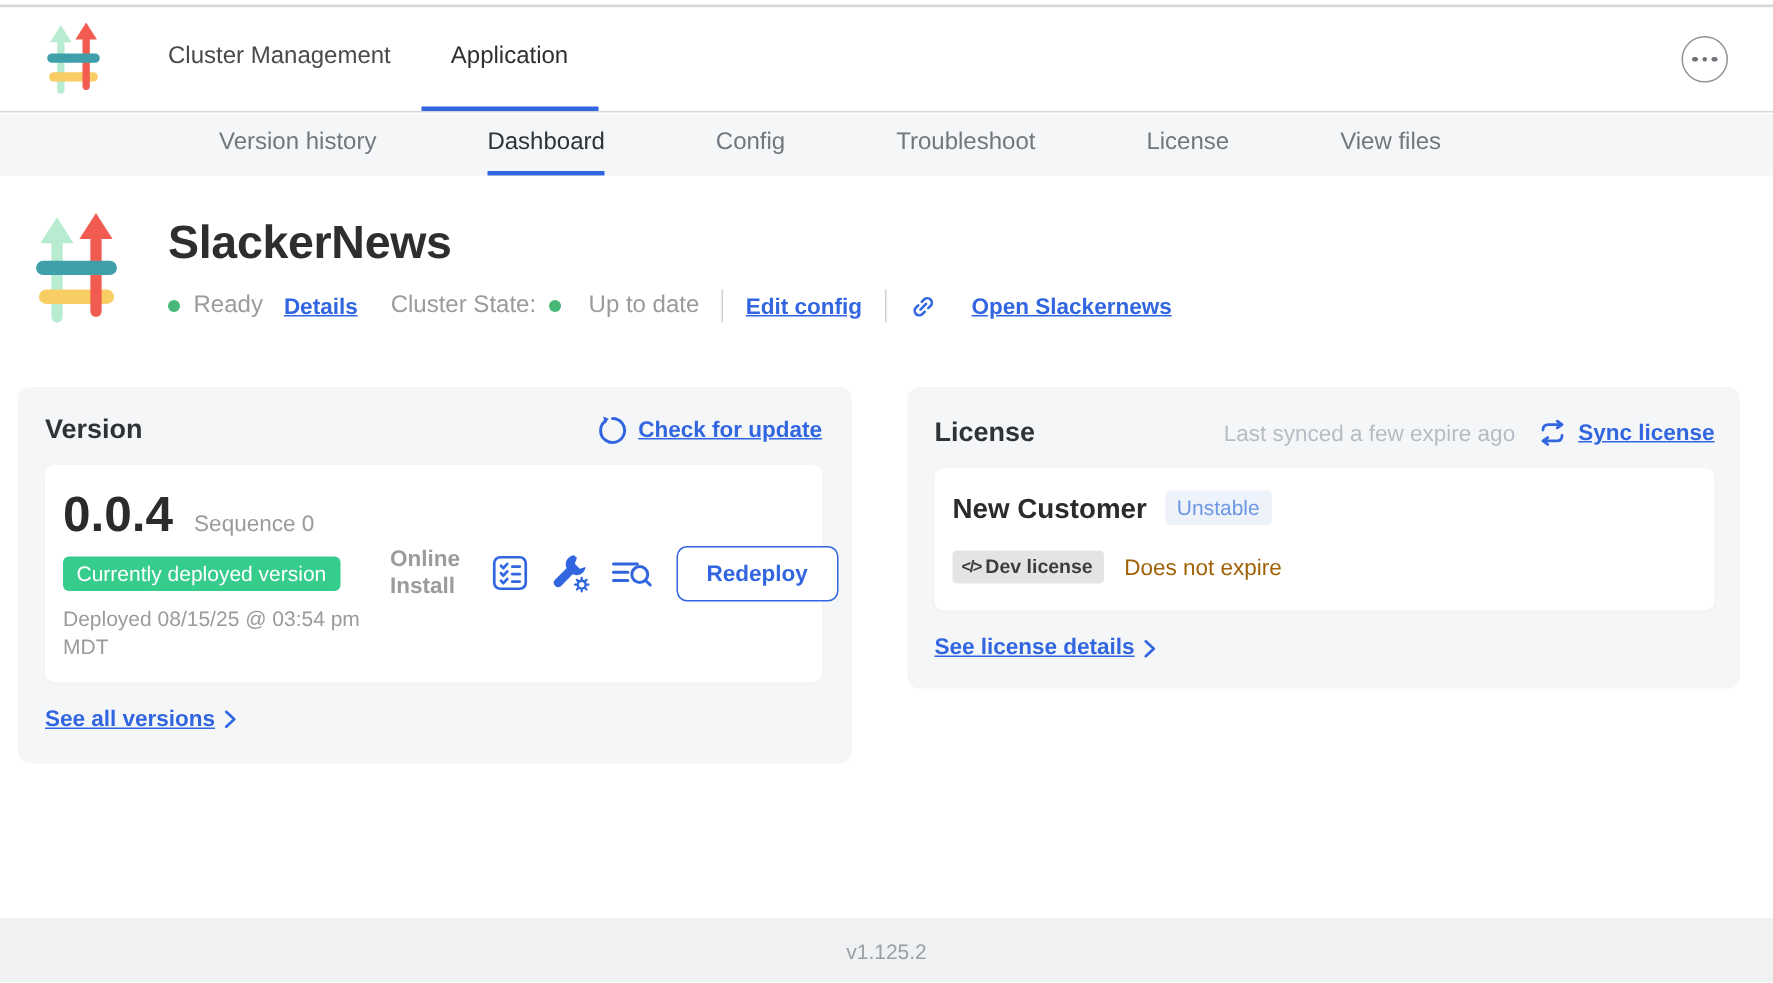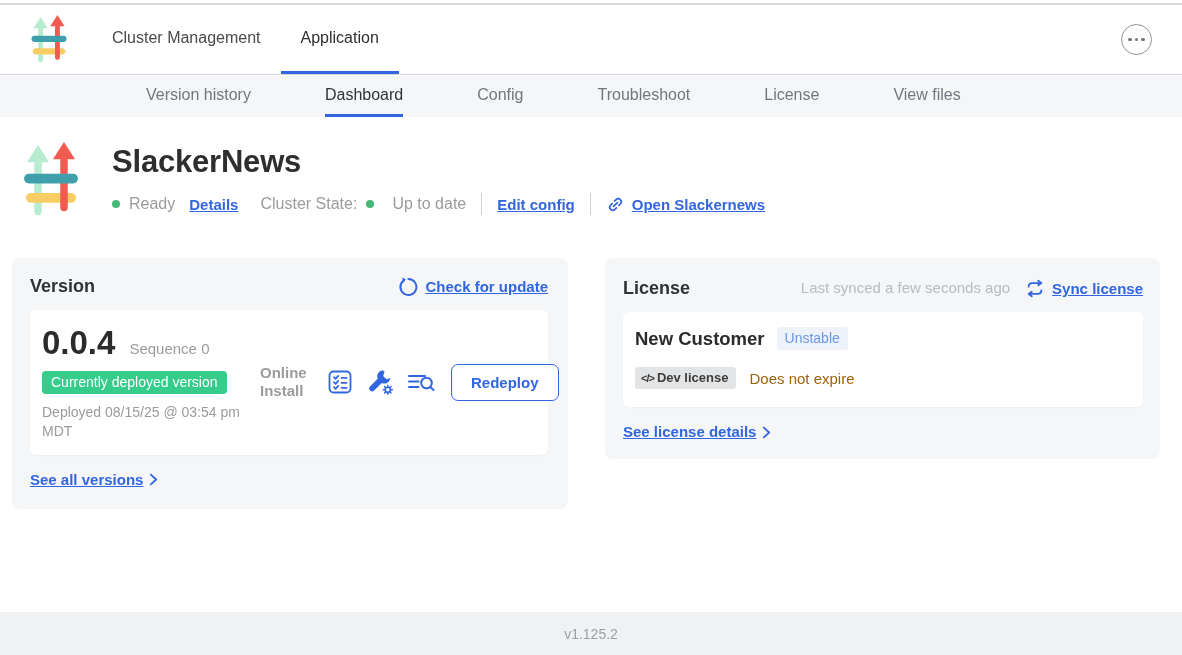--- a/index.html
+++ b/index.html
@@ -52,30 +52,30 @@
   .status-row .dot { margin-right:9px; }
   a.blue-link {
     color:#3266e0; font-weight:700; font-size:15px; text-decoration:underline;
     cursor:pointer; white-space:nowrap;
   }
   .status-details { margin-left:14px; }
   .cluster-label { margin-left:22px; }
   .cluster-dot { margin-left:9px; }
   .cluster-value { margin-left:9px; }
   .vdiv { width:1px; height:22px; background:#cdd1d6; margin:0 15px; }
-  .open-app { display:flex; align-items:center; gap:7px; }
+  .open-app { display:flex; align-items:center; gap:23px; }
 
   
   .cards-row { position:absolute; top:258px; left:12px; display:flex; gap:37px; align-items:flex-start; }
   .card { background:#f4f6f8; border-radius:8px; }
   .version-card { width:556px; padding:18px 20px 20px 18px; }
   .license-card { width:555px; padding:20px 17px 18px 18px; }
   .card-head { display:flex; align-items:center; }
   .card-title { font-size:18px; font-weight:700; color:#2f3237; }
-  .head-right { margin-left:auto; display:flex; align-items:flex-start; }
+  .head-right { margin-left:auto; display:flex; align-items:flex-end; }
   .head-link { display:flex; align-items:center; gap:7px; }
   .last-synced { font-size:15px; color:#b7bcc4; margin-right:15px; }
 
   .inner { background:#fff; border-radius:6px; margin-top:13px; box-shadow:0 1px 2px rgba(0,0,0,0.03); }
   .version-inner { padding:14px 14px 14px 12px; display:flex; align-items:center; justify-content:space-between; }
   .v-left { width:218px; flex:0 0 auto; }
   .v-num-row { display:flex; align-items:baseline; }
   .v-num { font-size:33px; font-weight:700; color:#2b2b2b; }
   .v-seq { margin-left:14px; font-size:15px; color:#9b9b9b; }
   .deployed-badge {
@@ -271,21 +271,21 @@
         <svg width="9" height="13" viewBox="0 0 10 14" fill="none" stroke="#3266e0" stroke-width="2" stroke-linecap="round" stroke-linejoin="round">
             <path d="M2 1.5 L8 7 L2 12.5"></path>
           </svg>
       </a>
     </div>
 
     <div class="card license-card">
       <div class="card-head">
         <span class="card-title">License</span>
         <div class="head-right">
-          <span class="last-synced">Last synced a few seconds ago</span>
+          <span class="last-synced">Last synced a few expire ago</span>
           <a class="blue-link head-link">
             <span style="display:flex;">
               <svg width="20" height="19" viewBox="0 0 22 20" fill="none" stroke="#3266e0" stroke-width="2" stroke-linecap="round" stroke-linejoin="round">
                 <path d="M4 8 C4 4.6 6 4 8 4 h8.5"></path>
                 <path d="M14.5 1.5 L18 4 L14.5 6.5"></path>
                 <path d="M18 12 C18 15.4 16 16 14 16 H5.5"></path>
                 <path d="M7.5 13.5 L4 16 L7.5 18.5"></path>
               </svg>
             </span>
             <span>Sync license</span>

